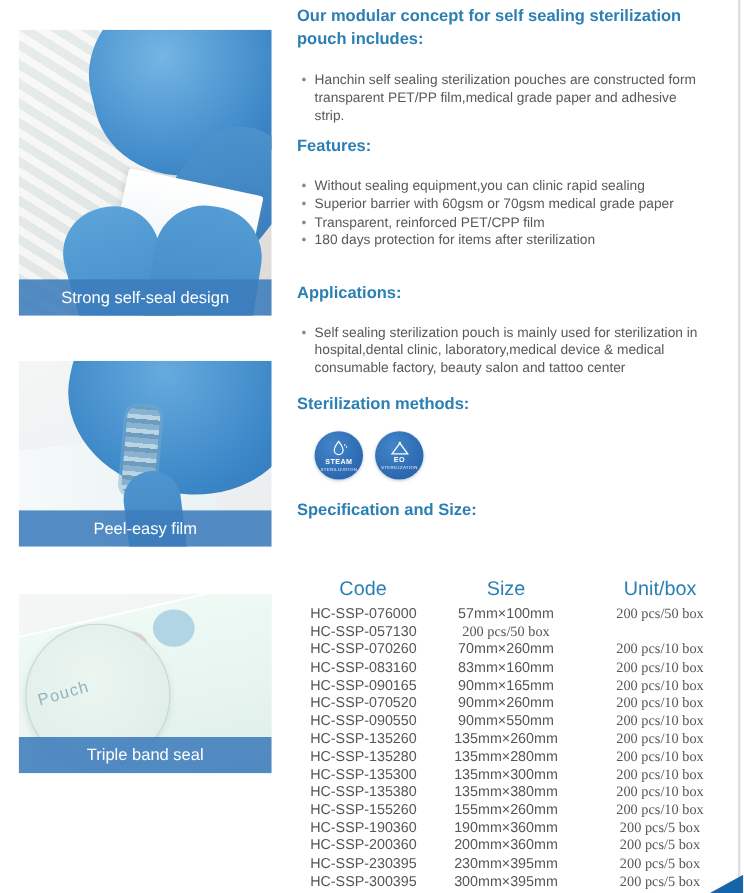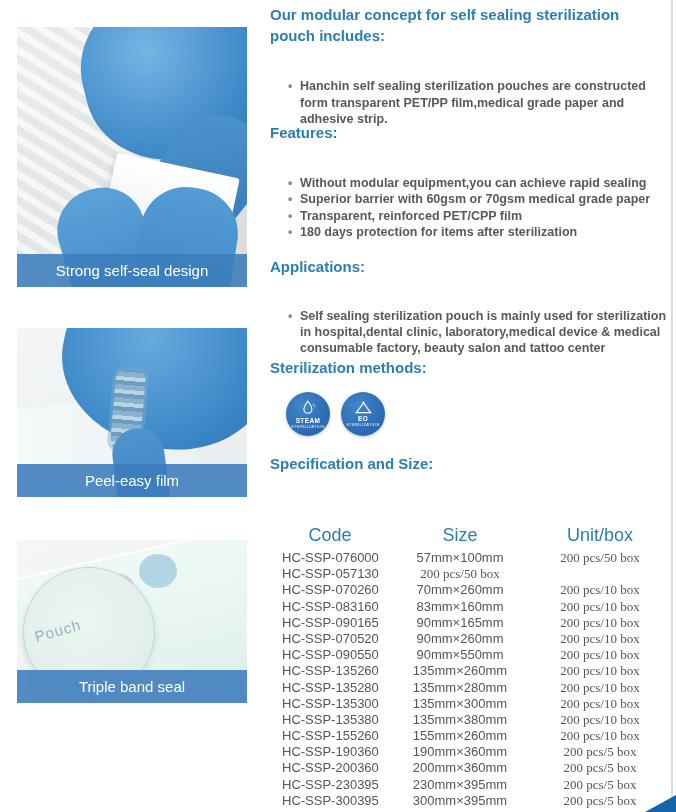--- a/index.html
+++ b/index.html
@@ -62,21 +62,21 @@
   
   .content{position:absolute;left:270px;top:0;width:400px;height:812px;}
   .content h1,.content h2{
     position:absolute;margin:0;font-weight:700;color:var(--accent,#2b7fb2);font-size:15px;line-height:21px;
   }
   .h-intro{top:4px;left:0;width:398px;}
   .h-features{top:122px;left:0;}
   .h-applications{top:256px;left:0;}
   .h-sterilization{top:357px;left:0;}
   .h-spec{top:453px;left:0;}
-  ul.bullets{position:absolute;margin:16px;padding:0;list-style:none;font-size:12.5px;color:#58595b;font-weight:bold;}
+  ul.bullets{position:absolute;margin:2px;padding:0;list-style:none;font-size:12.5px;color:#58595b;}
   ul.bullets li{position:relative;padding-left:14px;}
   ul.bullets li::before{content:"•";position:absolute;left:2px;top:0;color:#8a8a8a;}
   .intro-bullets{top:62px;left:0;width:365px;line-height:16.5px;}
   .features-bullets{top:159px;left:0;width:398px;line-height:16.4px;}
   .applications-bullets{top:292px;left:0;width:385px;line-height:16.2px;}
   .icons-row{position:absolute;top:392px;left:16px;display:flex;gap:11px;}
   .icon-circle{
     width:44px;height:44px;border-radius:50%;
     background:radial-gradient(circle at 38% 32%,#4286c9,#2b66ae 75%);
     color:#ffffff;display:flex;flex-direction:column;align-items:center;justify-content:center;
@@ -142,21 +142,21 @@
   </aside>
 
   <main class="content">
     <h1 class="h-intro">Our modular concept for self sealing sterilization pouch includes:</h1>
     <ul class="bullets intro-bullets" id="intro-bullets">
         <li>Hanchin self sealing sterilization pouches are constructed form transparent PET/PP film,medical grade paper and adhesive strip.</li>
       </ul>
 
     <h2 class="h-features">Features:</h2>
     <ul class="bullets features-bullets" id="features-bullets">
-        <li>Without modular equipment,you can achieve rapid sealing</li>
+        <li>Without sealing equipment,you can clinic rapid sealing</li>
         <li>Superior barrier with 60gsm or 70gsm medical grade paper</li>
         <li>Transparent, reinforced PET/CPP film</li>
         <li>180 days protection for items after sterilization</li>
       </ul>
 
     <h2 class="h-applications">Applications:</h2>
     <ul class="bullets applications-bullets" id="applications-bullets">
         <li>Self sealing sterilization pouch is mainly used for sterilization in hospital,dental clinic, laboratory,medical device &amp; medical consumable factory, beauty salon and tattoo center</li>
       </ul>
 

